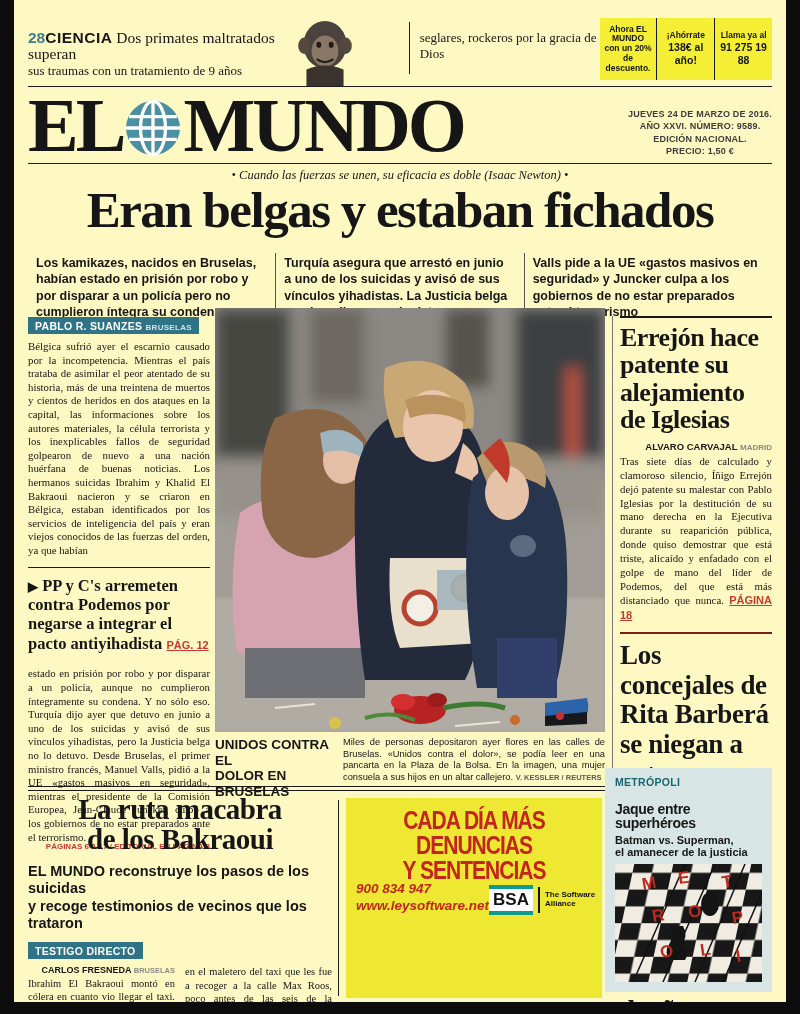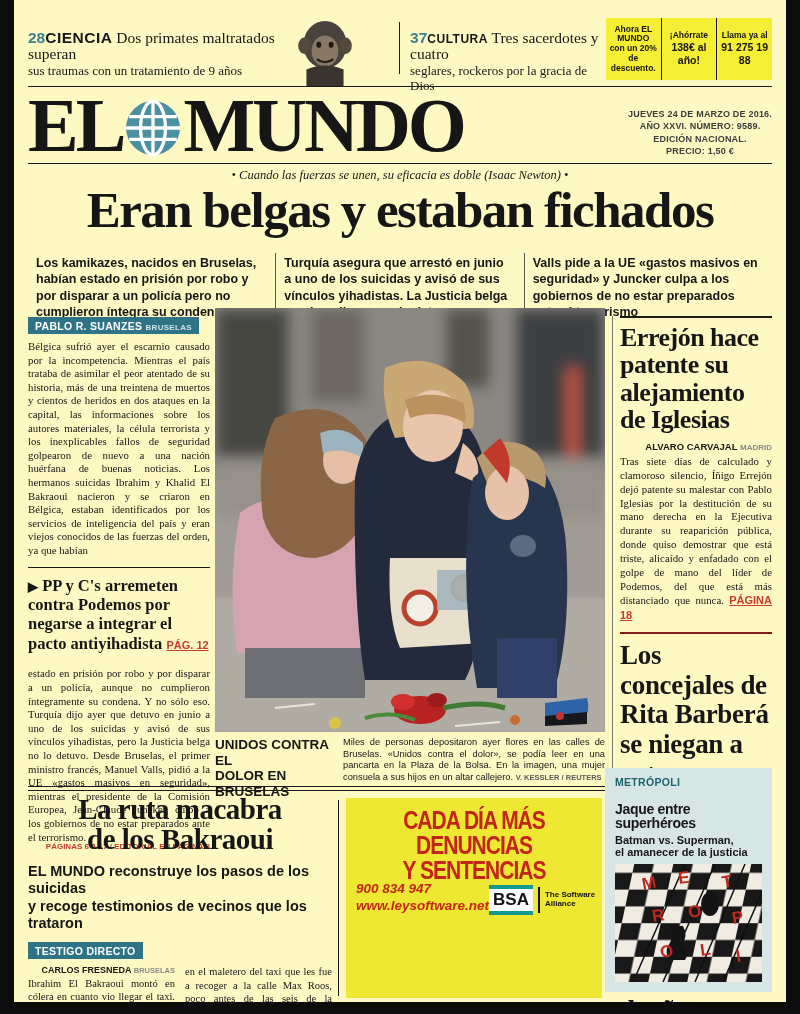--- a/index.html
+++ b/index.html
@@ -109,21 +109,20 @@
       <ellipse cx="8" cy="25" rx="6" ry="8" fill="#55493f"></ellipse>
       <ellipse cx="48" cy="25" rx="6" ry="8" fill="#55493f"></ellipse>
       <ellipse cx="28" cy="30" rx="13" ry="15" fill="#8a7866"></ellipse>
       <ellipse cx="22" cy="24" rx="2.4" ry="3" fill="#1f1a16"></ellipse>
       <ellipse cx="34" cy="24" rx="2.4" ry="3" fill="#1f1a16"></ellipse>
       <path d="M20 38 Q28 44 36 38" stroke="#1f1a16" fill="none" stroke-width="2"></path>
       <path d="M10 48 Q28 40 46 48 L46 64 L10 64 Z" fill="#3b342e"></path>
     </svg>
     <div class="tdivider" style="margin-left:118px"></div>
     <div class="teaser">
-      <div class="teaser-l1"><span class="sans num">37</span><span class="sans sec" style="font-size:12px">CULTURA</span> <span>Tres sacerdotes y cuatro</span></div>
       <div class="teaser-l2">seglares, rockeros por la gracia de Dios</div>
     </div>
     <div class="promo sans">
       <div class="cell">
         <div><span>Ahora EL MUNDO</span><br><span>con un 20%</span><br><span>de descuento.</span></div>
       </div>
       <div class="cell">
         <div><span>¡Ahórrate</span><br><span class="big">138€ al año!</span></div>
       </div>
       <div class="cell">

